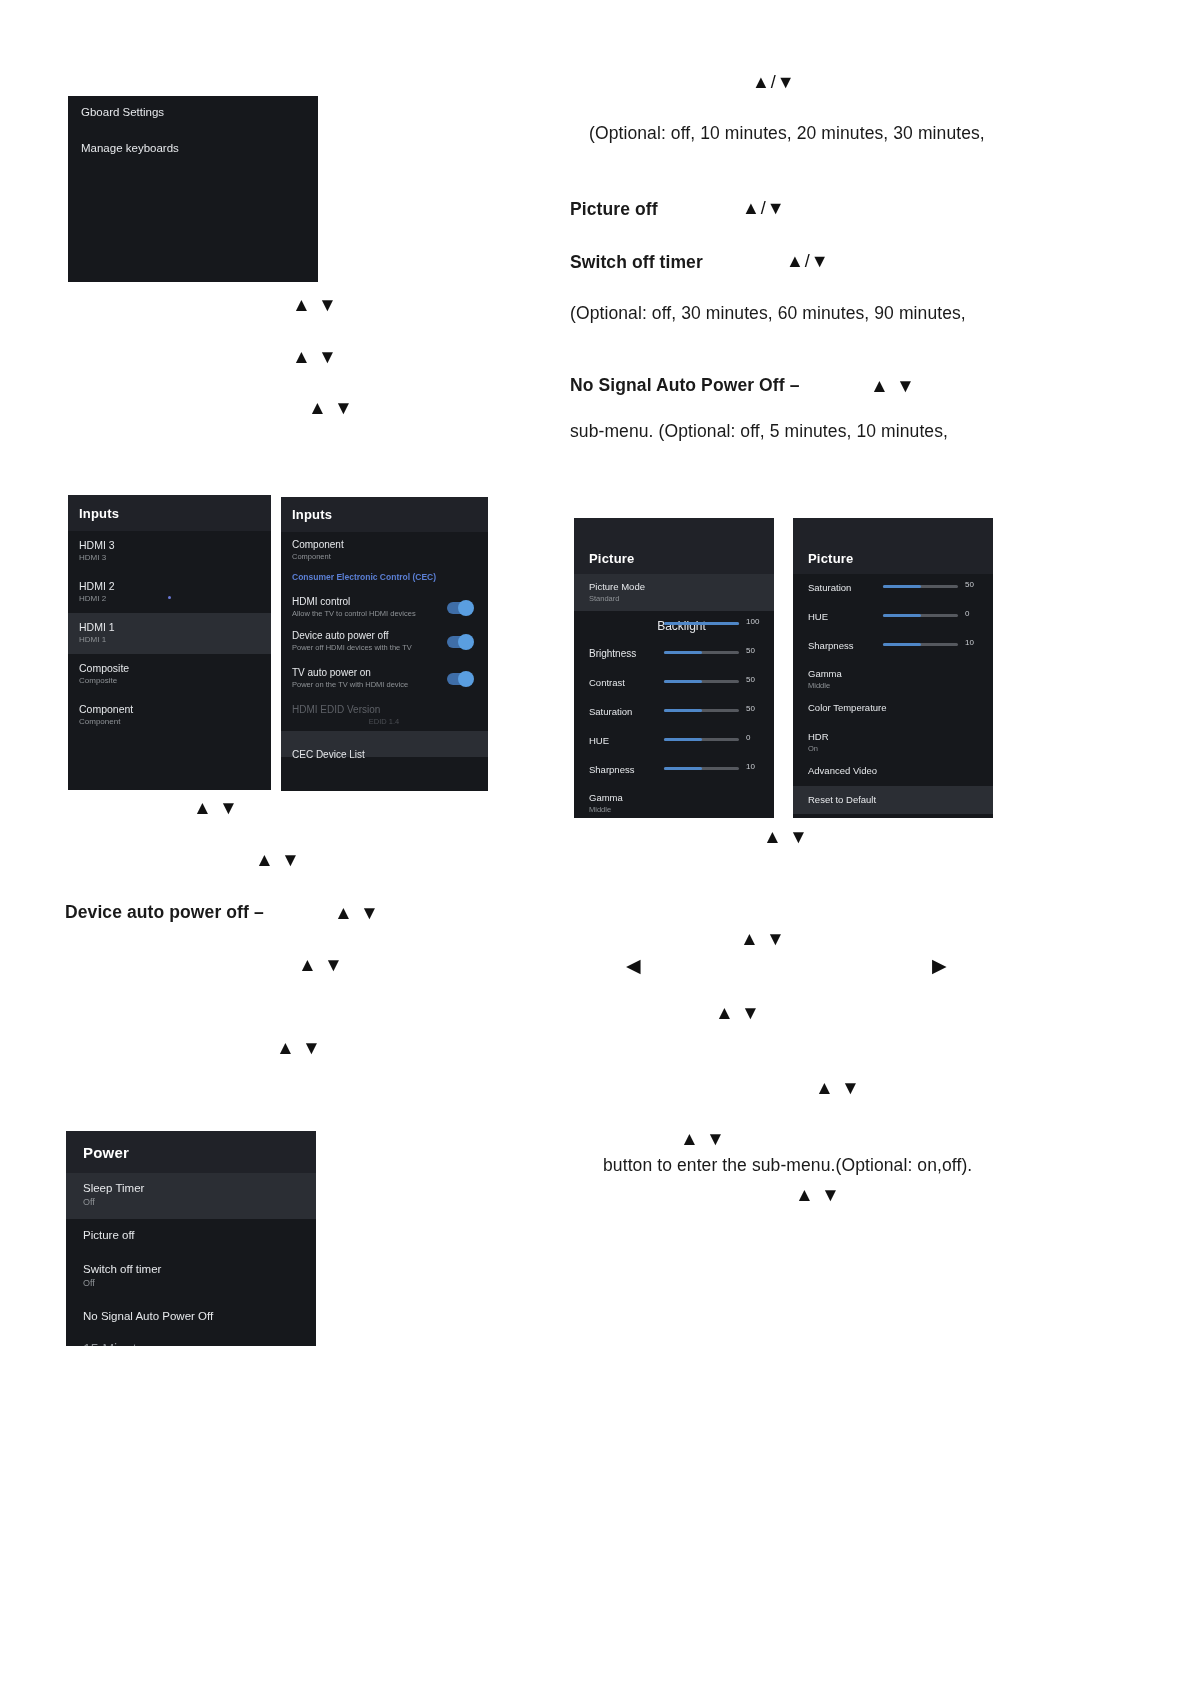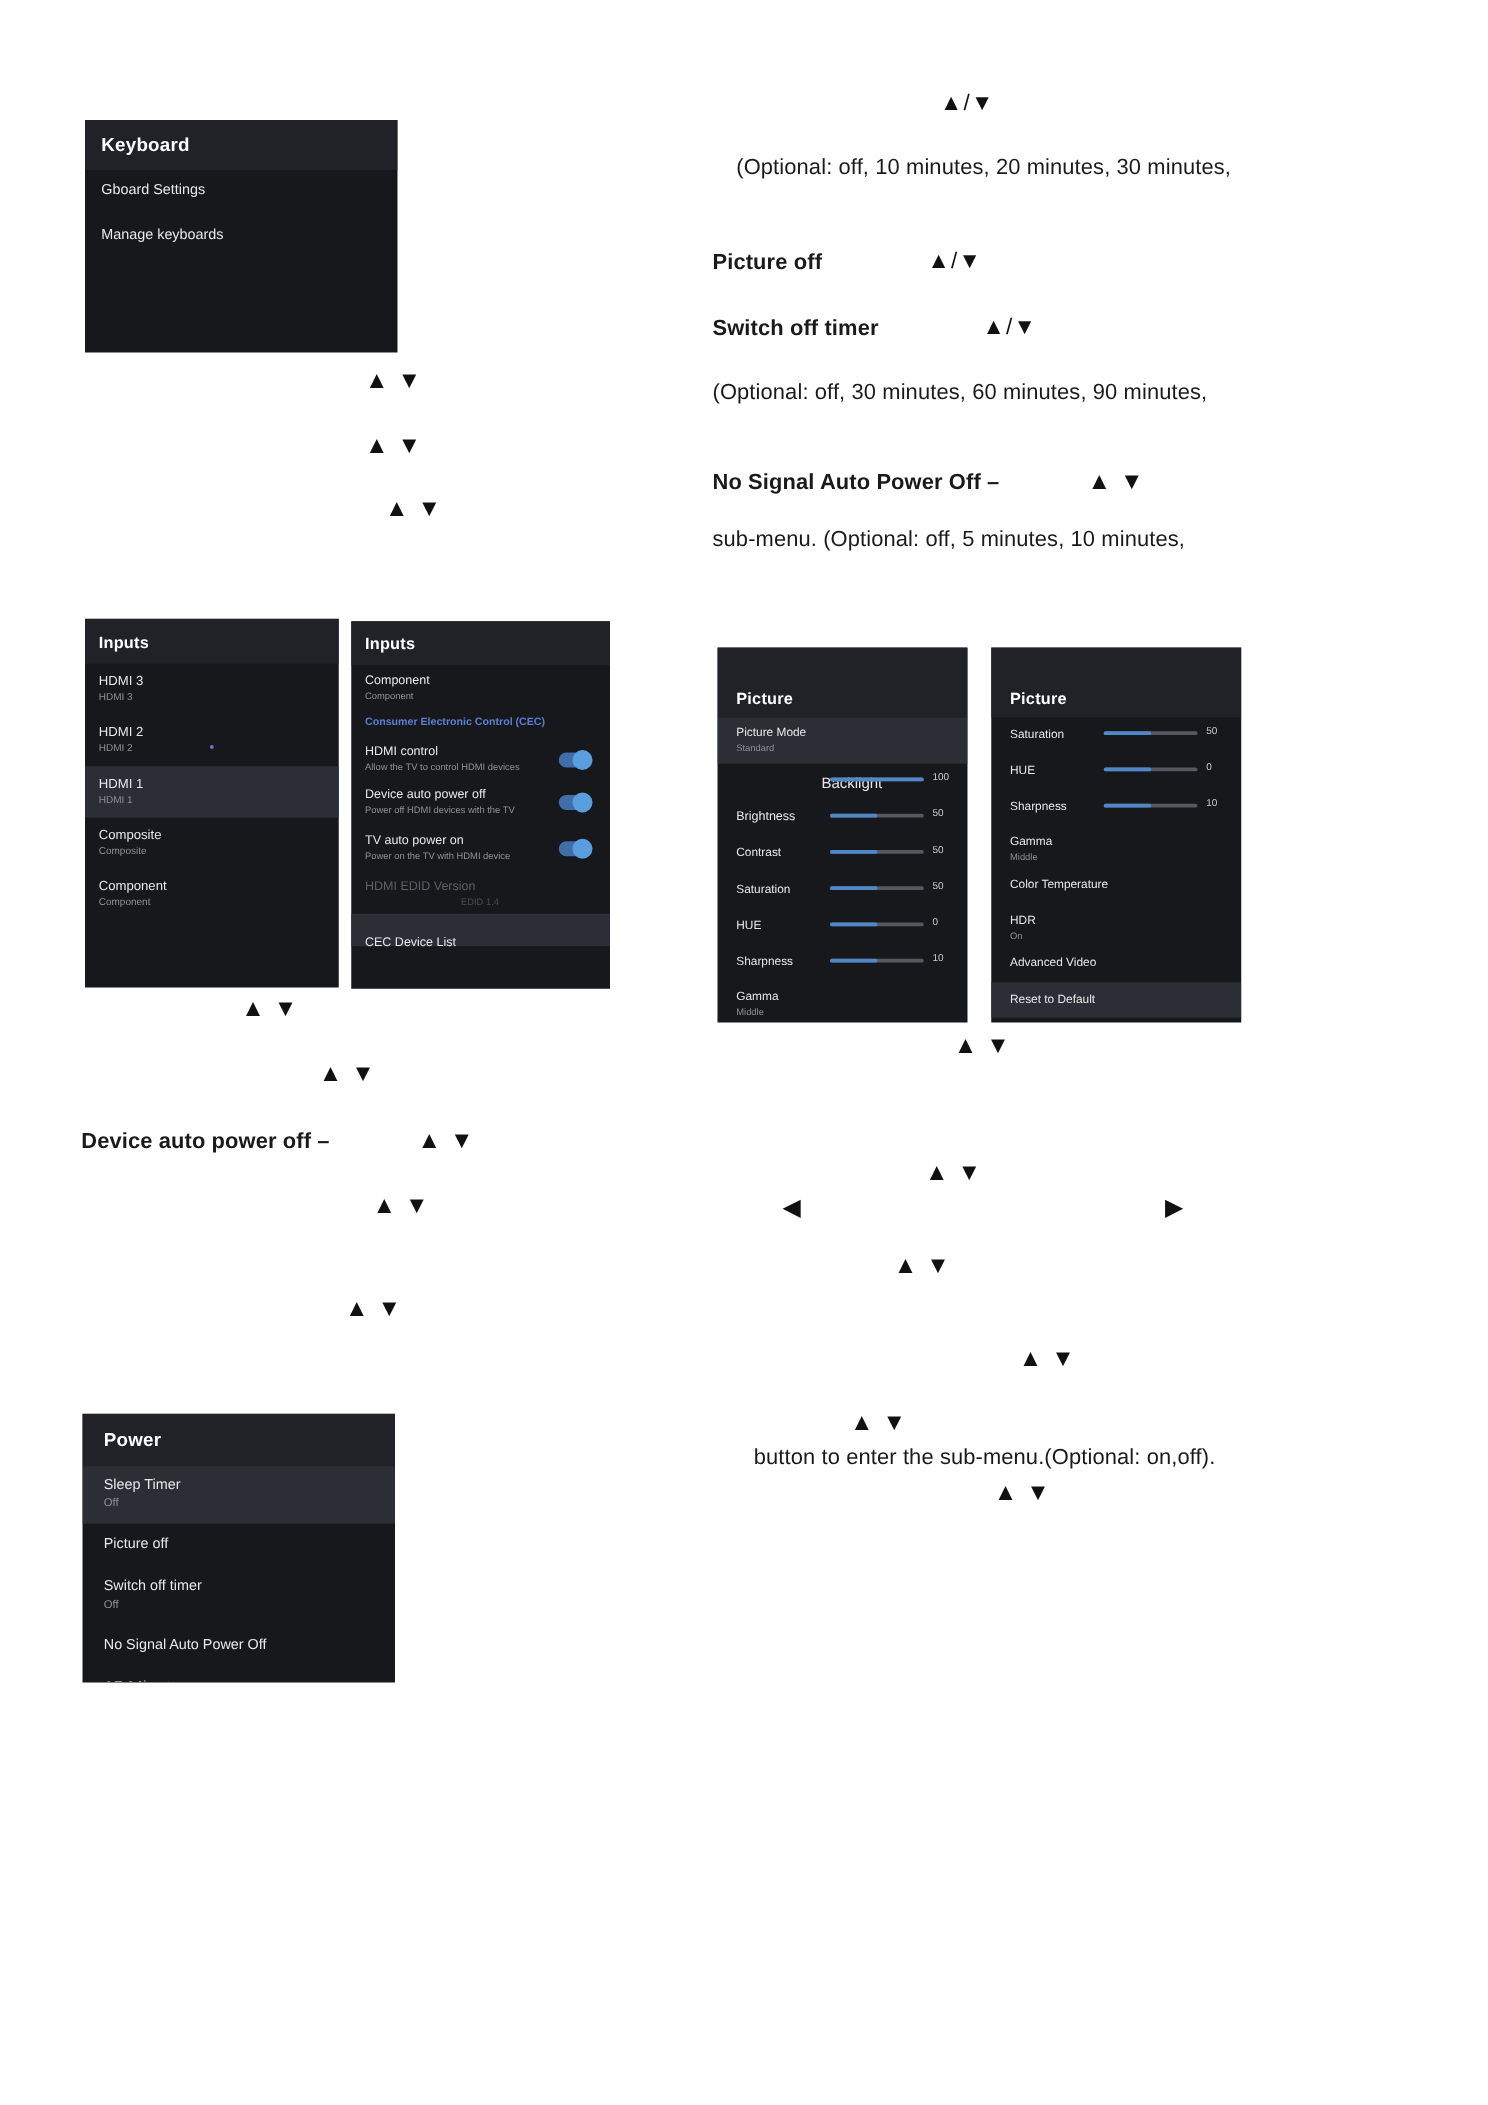--- a/index.html
+++ b/index.html
@@ -108,23 +108,20 @@
     color: #111;
     white-space: nowrap;
     letter-spacing: 1px;
   }
   .arrow.big { font-size: 19px; }
 </style>
 </head>
 <body>
 
 <div class="osd" style="left:68px; top:96px; width:250px; height:186px;">
-  <div class="osd-header" style="height:40px; padding-left:13px; font-size:15px;">
-    <span>Keyboard</span>
-  </div>
   <div class="osd-row" style="height:36px; padding:10px 0 0 13px;">
     <span class="osd-title" style="font-size:11.5px;">Gboard Settings</span>
   </div>
   <div class="osd-row" style="height:36px; padding:10px 0 0 13px;">
     <span class="osd-title" style="font-size:11.5px;">Manage keyboards</span>
   </div>
 </div>
 
 <div class="arrow big" style="left:292px; top:294px;">▲  ▼</div>
 <div class="arrow big" style="left:292px; top:346px;">▲  ▼</div>

